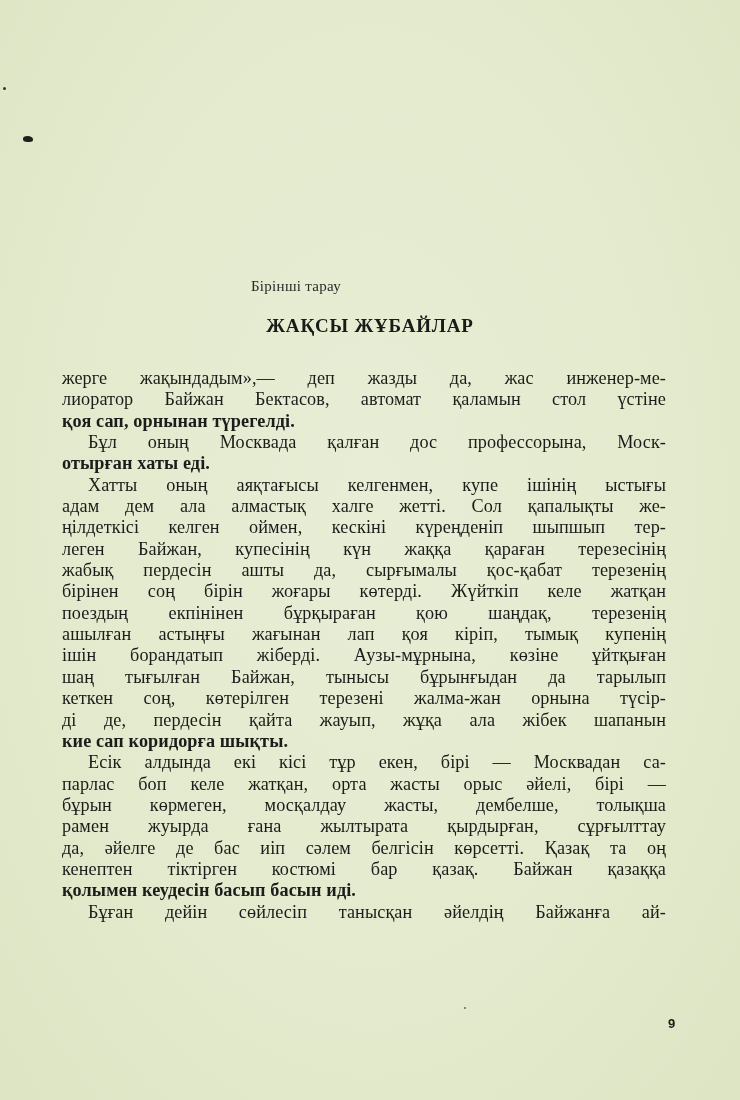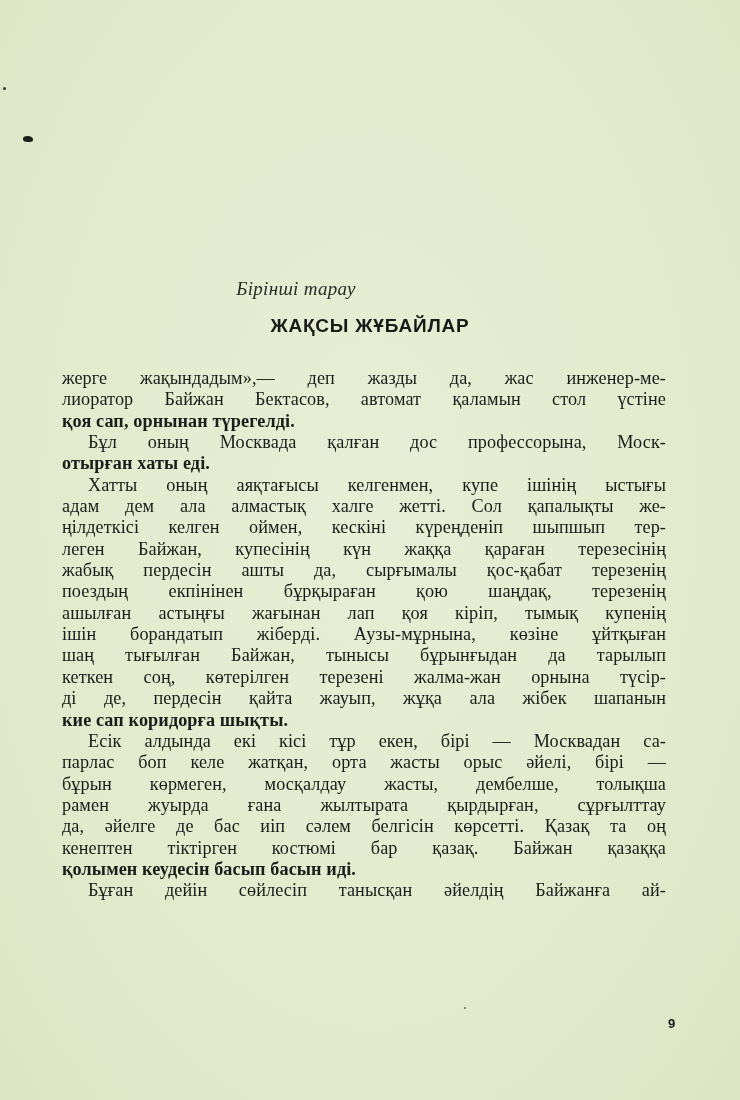--- a/index.html
+++ b/index.html
@@ -6,25 +6,25 @@
   body {
     width: 740px; height: 1100px; overflow: hidden; position: relative;
     background: #e4ebcf;
     background-image: radial-gradient(ellipse at 50% 45%, #e8eed6 0%, #e2e9cb 70%, #dde5c4 100%);
     font-family: "Liberation Serif", "DejaVu Serif", serif;
     color: #1c1c1a;
   }
   .page { position: absolute; left: 0; top: 0; width: 740px; height: 1100px; }
   .chapter-label {
     position: absolute; top: 278px; left: 0; width: 592px; text-align: center;
-    font-style: italic; font-size: 19px; color: #2a2a28; letter-spacing: 0.3px;
+    font-size: 15px; color: #2a2a28; letter-spacing: 0.3px;
   }
   .chapter-title {
     position: absolute; top: 315px; left: 0; width: 740px; text-align: center;
-    font-family: Liberation Sans, sans-serif;
+    font-family: Liberation Serif, serif;
     font-weight: bold; font-size: 19px; letter-spacing: 0.8px; color: #1a1a18;
   }
   .body-text { position: absolute; left: 62px; top: 368px; width: 604px; }
   .line {
     height: 21.35px; line-height: 21.35px; font-size: 18.2px;
     white-space: nowrap; text-align: justify; text-align-last: justify;
     letter-spacing: 0.1px;
   }
   .line.indent { padding-left: 26px; }
   .line.last { text-align-last: left; font-weight: bold; }
@@ -54,20 +54,21 @@
     <div class="line last">қоя сап, орнынан түрегелді.</div>
 
     <div class="line indent">Бұл оның Москвада қалған дос профессорына, Моск-</div>
     <div class="line last">отырған хаты еді.</div>
 
     <div class="line indent">Хатты оның аяқтағысы келгенмен, купе ішінің ыстығы</div>
     <div class="line">адам дем ала алмастық халге жетті. Сол қапалықты же-</div>
     <div class="line">ңілдеткісі келген оймен, кескіні күреңденіп шыпшып тер-</div>
     <div class="line">леген Байжан, купесінің күн жаққа қараған терезесінің</div>
     <div class="line">жабық пердесін ашты да, сырғымалы қос-қабат терезенің</div>
+    <div class="line">бірінен соң бірін жоғары көтерді. Жүйткіп келе жатқан</div>
     <div class="line">поездың екпінінен бұрқыраған қою шаңдақ, терезенің</div>
     <div class="line">ашылған астыңғы жағынан лап қоя кіріп, тымық купенің</div>
     <div class="line">ішін борандатып жіберді. Аузы-мұрнына, көзіне ұйтқыған</div>
     <div class="line">шаң тығылған Байжан, тынысы бұрынғыдан да тарылып</div>
     <div class="line">кеткен соң, көтерілген терезені жалма-жан орнына түсір-</div>
     <div class="line">ді де, пердесін қайта жауып, жұқа ала жібек шапанын</div>
     <div class="line last">кие сап коридорға шықты.</div>
 
     <div class="line indent">Есік алдында екі кісі тұр екен, бірі — Москвадан са-</div>
     <div class="line">парлас боп келе жатқан, орта жасты орыс әйелі, бірі —</div>

